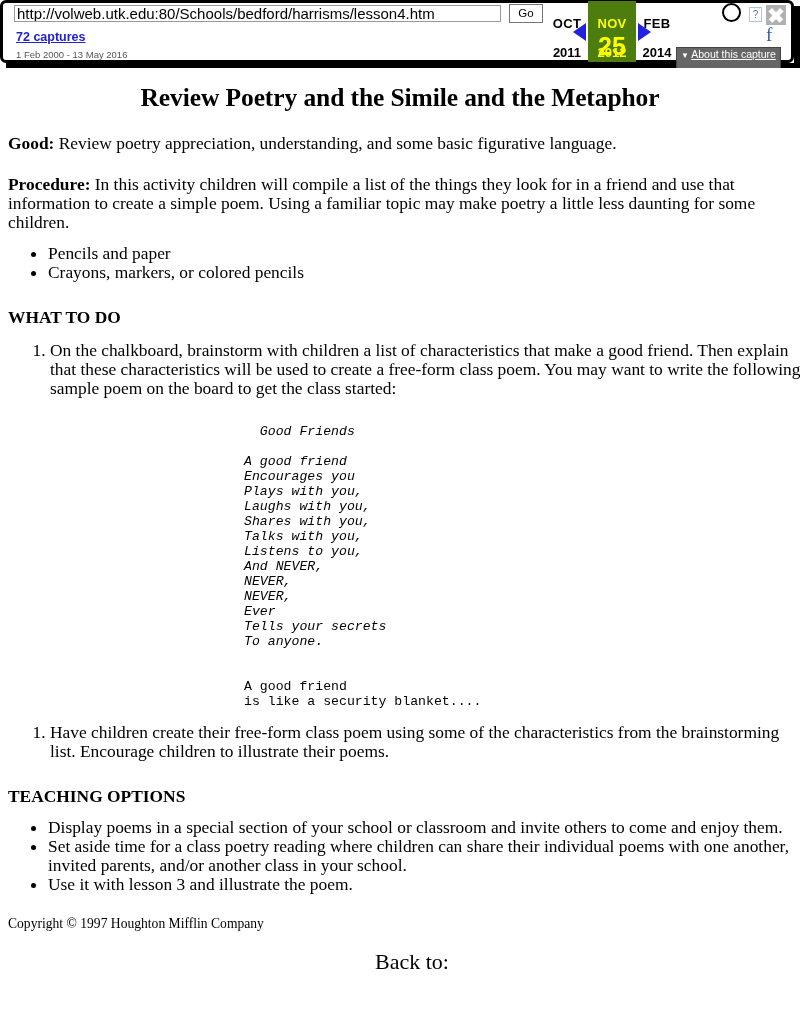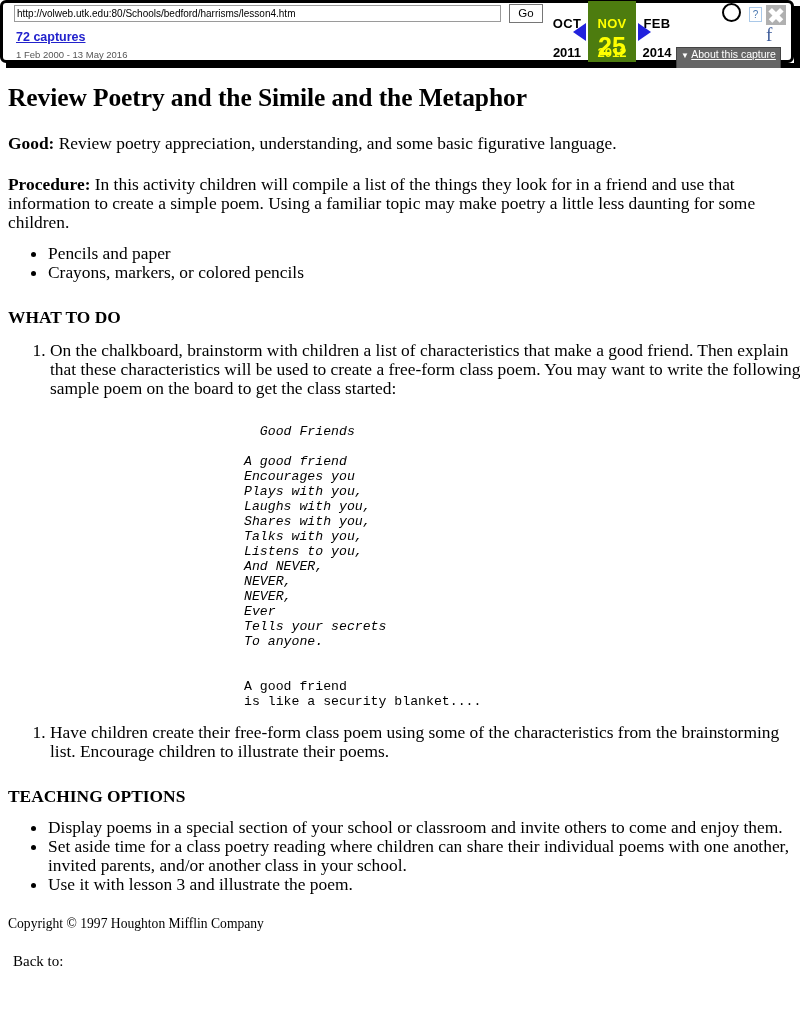--- a/index.html
+++ b/index.html
@@ -55,21 +55,21 @@
     align-items: center;
     gap: 8px;
   }
   .wm-url {
     width: 487px;
     height: 17px;
     line-height: 17px;
     border: 1px solid #9a9a9a;
     background: #ffffff;
     font-family: "Liberation Sans", "DejaVu Sans", sans-serif;
-    font-size: 10px;
+    font-size: 15px;
     padding: 1px 2px;
     box-sizing: border-box;
     color: #000;
     outline: none;
   }
   .wm-go {
     width: 34px;
     height: 19px;
     border: 1px solid #767676;
     background: #ffffff;
@@ -235,21 +235,21 @@
   .wm-about .car { font-size: 8px; }
 
   
   .page {
     position: relative;
     padding: 0 0 0 8px;
     width: 800px;
     box-sizing: border-box;
   }
   h1.doc-title {
-    text-align: left;
+    text-align: center;
     font-size: 25.5px;
     font-weight: bold;
     margin: 16px 0 0 0;
     padding: 0 8px 0 0;
     line-height: 1.1;
     letter-spacing: -0.1px;
   }
   p.para {
     font-size: 17.4px;
     line-height: 19px;
@@ -301,23 +301,24 @@
     color: #000;
   }
   pre.poem .upright { font-style: normal; }
 
   p.copyright {
     font-size: 13.6px;
     line-height: 16px;
     margin: 22px 0 0 0;
   }
   p.backto {
-    font-size: 15px;
-    line-height: 19px;
-    margin: 20px 0 0 5px;
+    font-size: 22px;
+    line-height: 19px;
+    margin: 20px 0 0 16px;
+    text-align: center;
   }
 </style>
 </head>
 <body>
 
 <div class="wm-toolbar">
   <div class="wm-frame"></div>
   <div class="wm-shadow"></div>
   <div class="wm-shadow2"></div>
 

